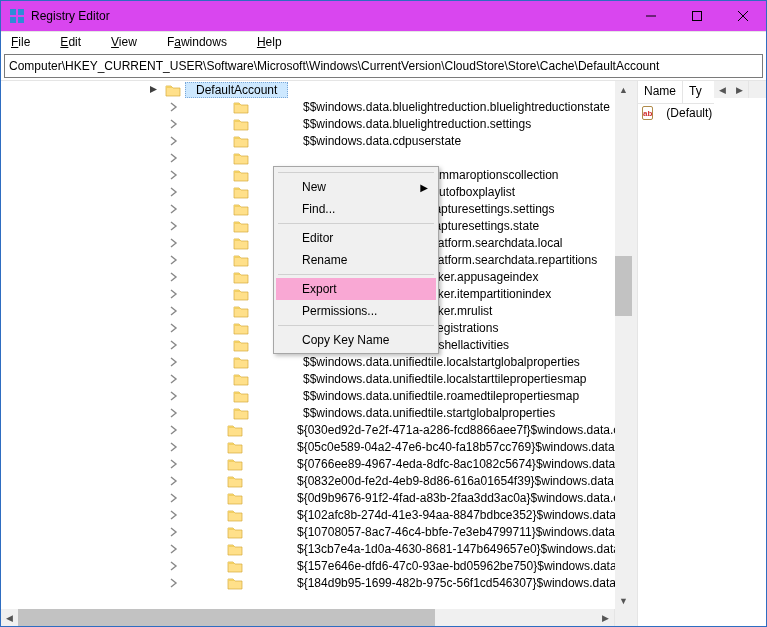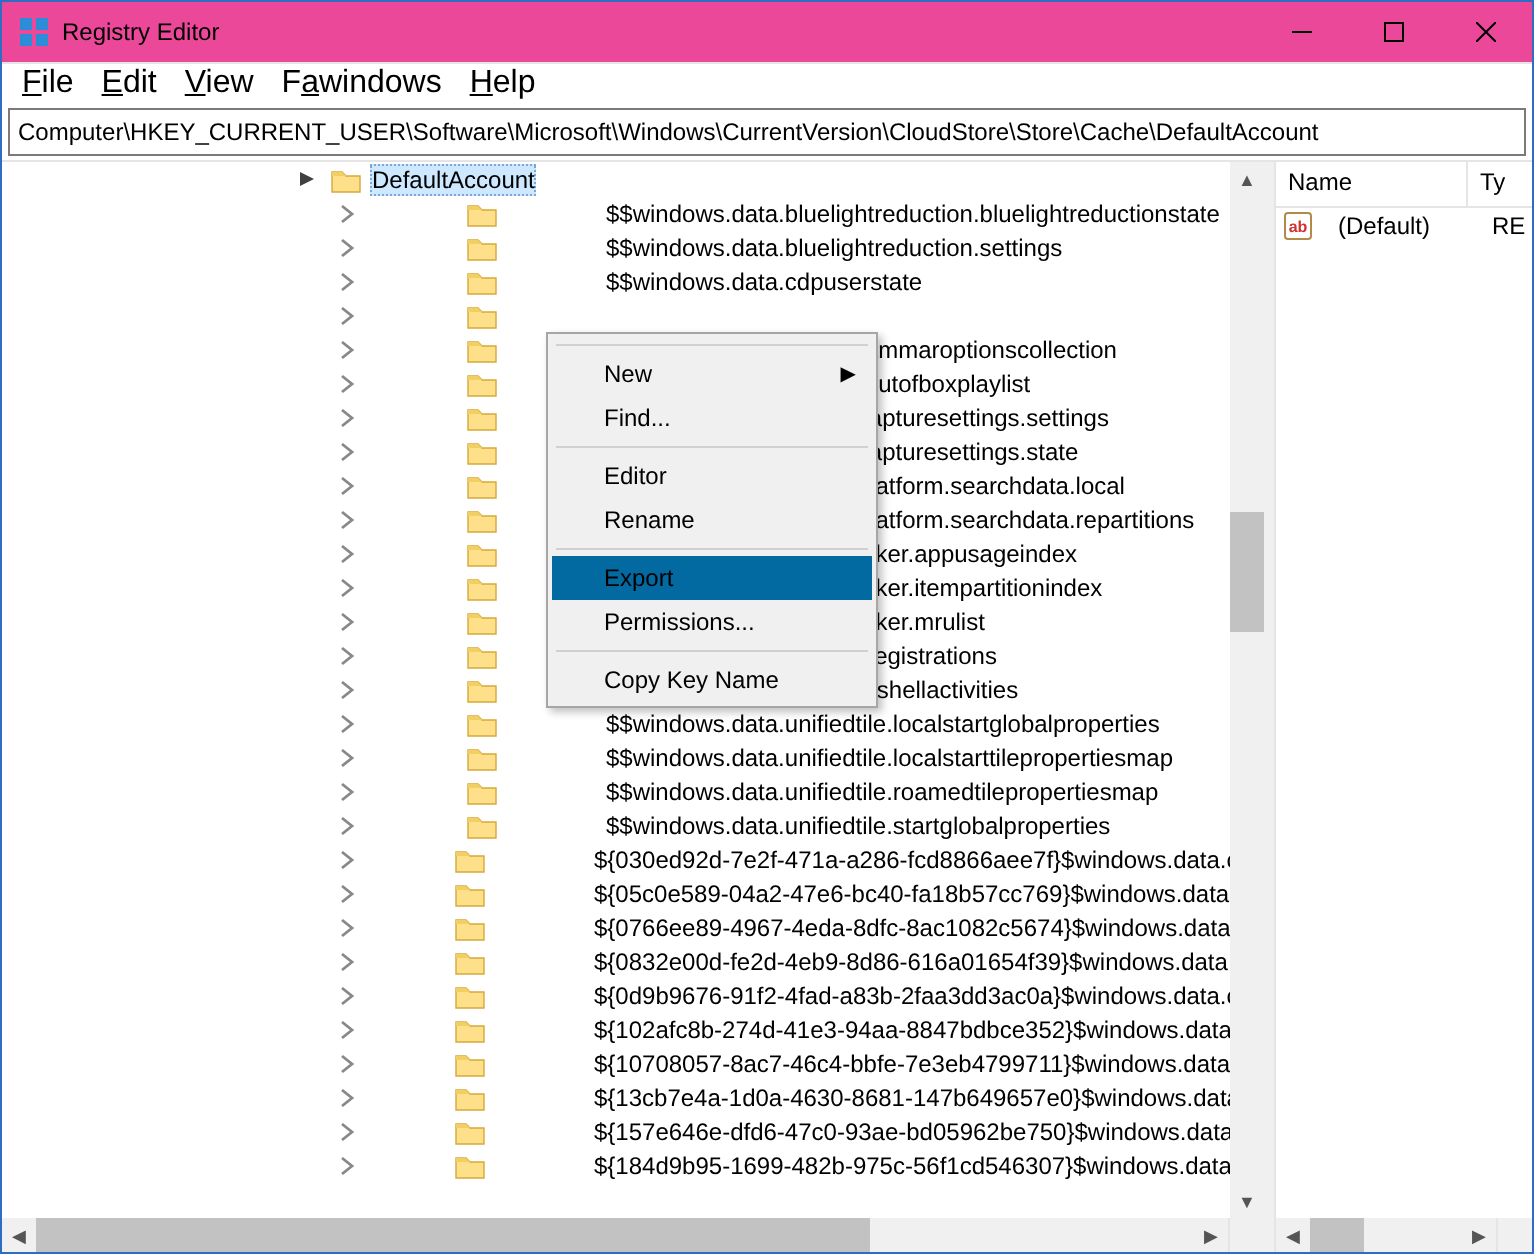--- a/index.html
+++ b/index.html
@@ -1,53 +1,53 @@
 <!DOCTYPE html>
 <html><head>
 <meta charset="utf-8">
 <style>
   html,body{margin:0;padding:0;font-family:"Segoe UI",Tahoma,sans-serif;font-size:12px;color:#000;background:#fff;user-select:none;}
   .window{width:767px;height:627px;border:1px solid #2e6dc1;box-sizing:border-box;display:flex;flex-direction:column;overflow:hidden;position:relative;}
   
-  .titlebar{height:30px;display:flex;align-items:center;padding-left:8px;background:#ec4899;border-bottom:1px solid #e5e5e5;}
+  .titlebar{height:30px;display:flex;align-items:center;padding-left:8px;background:#d946ef;border-bottom:1px solid #e5e5e5;}
   .titlebar .icon{width:16px;height:16px;margin-right:6px;}
   .titlebar .title{flex:1;font-size:12px;}
   .win-btns{display:flex;height:100%;}
   .win-btn{width:46px;display:flex;align-items:center;justify-content:center;}
   
-  .menubar{height:20px;display:flex;align-items:center;padding:0 4px;gap:2px;font-size:16px;}
+  .menubar{height:20px;display:flex;align-items:center;padding:0 4px;gap:18px;font-size:12px;}
   .menubar .mitem{padding:2px 6px;}
   .menubar .mitem .ul{text-decoration:underline;}
   
   .addressbar{height:22px;border:1px solid #7a7a7a;margin:2px 3px 2px 3px;display:flex;align-items:center;padding:0 4px;font-size:12px;white-space:nowrap;overflow:hidden;}
   
   .body{flex:1;display:flex;overflow:hidden;border-top:1px solid #e5e5e5;}
   .splitter{width:5px;background:#f0f0f0;cursor:col-resize;}
-  .values-pane{width:128px;min-width:128px;overflow:hidden;border-left:1px solid #e5e5e5;display:flex;flex-direction:column;}
+  .values-pane{width:128px;min-width:128px;overflow:hidden;border-left:1px solid #e5e5e5;display:flex;flex-direction:row;}
   
   .tree-row{display:flex;align-items:center;height:17px;white-space:nowrap;padding-left:0;}
   .tree-row .expander{width:16px;text-align:center;color:#777;font-size:10px;}
   .tree-row .expander.open{color:#000;}
   .tree-row .folder{width:16px;height:14px;margin-right:4px;display:inline-flex;align-items:center;justify-content:center;}
   .tree-row .label{padding:0 2px;}
-  .tree-row.selected .label{background:#cde8ff;border:1px dotted #7aa7d8;padding:0 0;}
+  .tree-row.selected .label{background:#cde8ff;border:1px dotted #7aa7d8;padding:0 10px;}
   .indent-root{margin-left:148px;}
   .indent-child{margin-left:168px;gap:48px;}
   
   .vals-header{display:flex;border-bottom:1px solid #e5e5e5;height:22px;}
   .vals-header .col{padding:3px 6px;border-right:1px solid #e5e5e5;font-size:12px;}
   .vals-header .col.name{flex:1;}
   .vals-header .col.type{width:20px;border-right:none;}
   .vals-body{flex:1;}
   .val-row{display:flex;align-items:center;height:18px;padding-left:4px;gap:13px;}
   .ab-icon{width:14px;height:14px;border:1px solid #b08b4a;background:#fff;font-size:8px;font-weight:bold;color:#d03030;display:inline-flex;align-items:center;justify-content:center;border-radius:2px;box-sizing:border-box;}
   
   .context-menu{position:absolute;left:272px;top:85px;width:160px;background:#f0f0f0;border:1px solid #a6a6a6;box-shadow:2px 2px 4px rgba(0,0,0,0.25);padding:2px;z-index:50;}
   .context-menu .cm-item{height:22px;display:flex;align-items:center;padding:0 22px 0 26px;font-size:12px;position:relative;}
-  .context-menu .cm-item.highlight{background:#0369a1;}
+  .context-menu .cm-item.highlight{background:#f9a8d4;}
   .context-menu .cm-sep{height:1px;background:#d0d0d0;margin:3px 2px;}
   .context-menu .cm-item .sub-arrow{position:absolute;right:8px;font-size:10px;}
   
   .vscroll{width:17px;background:#f0f0f0;display:flex;flex-direction:column;}
   .vscroll .sbtn{height:17px;display:flex;align-items:center;justify-content:center;font-size:9px;color:#555;}
   .vscroll .track{flex:1;position:relative;}
   .vscroll .thumb{position:absolute;left:0;right:0;background:#c2c2c2;}
   .hscroll{height:17px;background:#f0f0f0;display:flex;}
   .hscroll .sbtn{width:17px;display:flex;align-items:center;justify-content:center;font-size:9px;color:#555;}
   .hscroll .track{flex:1;position:relative;}

